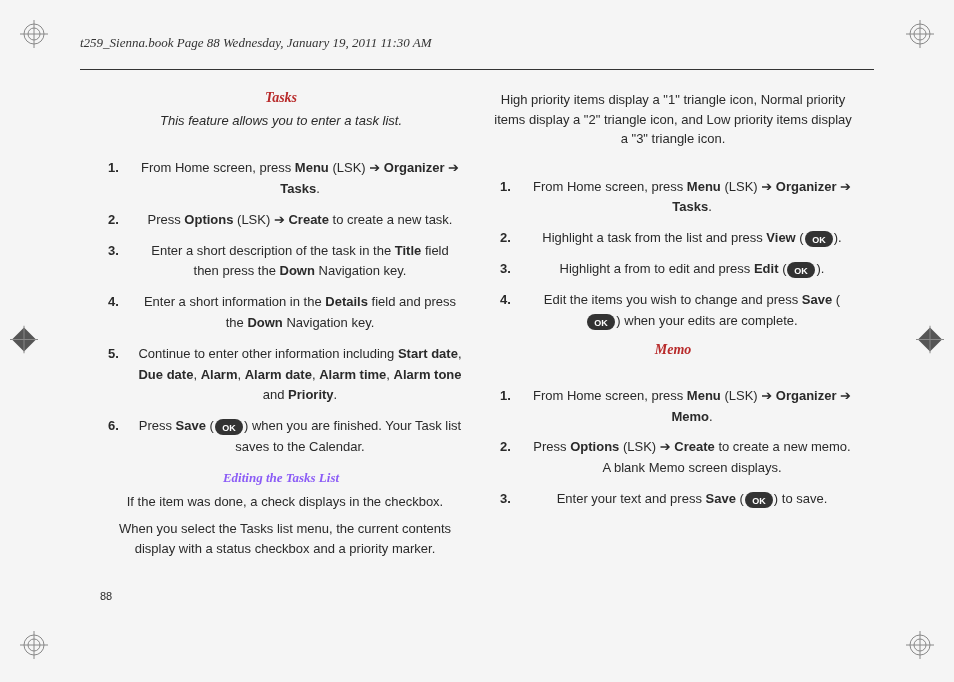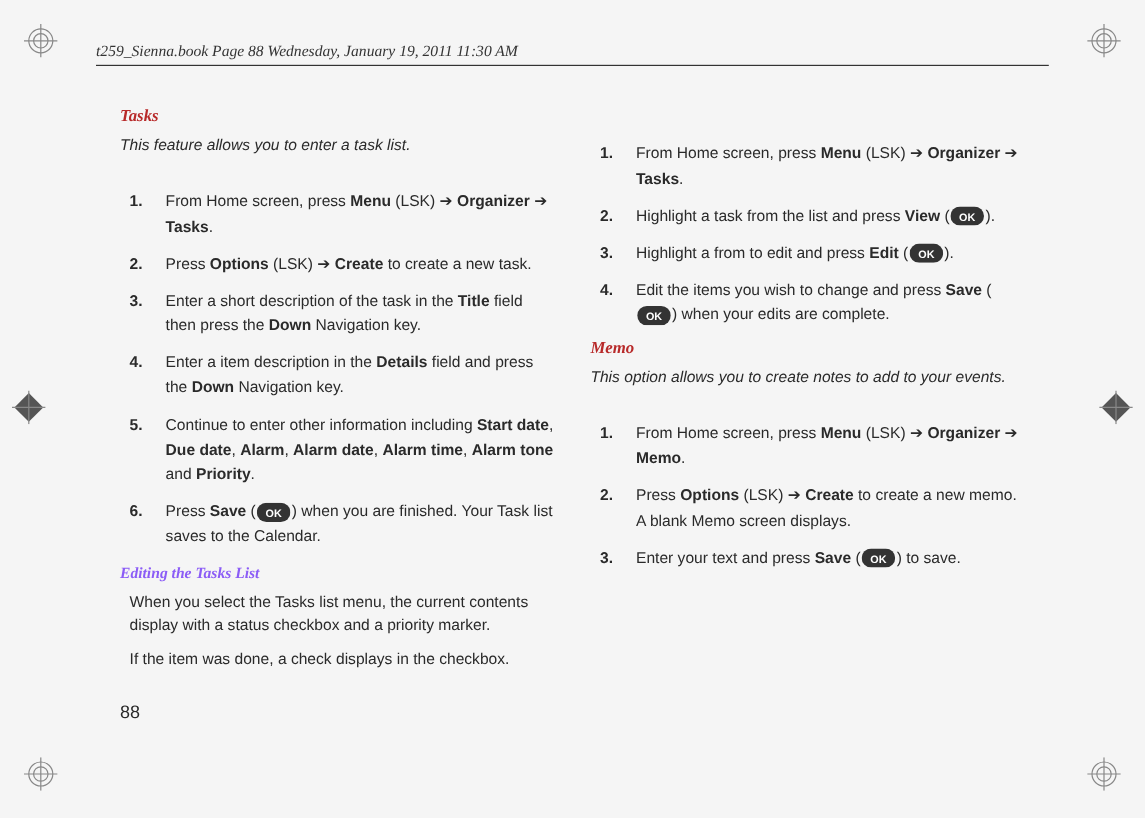--- a/index.html
+++ b/index.html
@@ -23,37 +23,38 @@
     .crop-br { bottom: 20px; right: 20px; }
     .crop-ml { top: 50%; left: 10px; transform: translateY(-50%); }
     .crop-mr { top: 50%; right: 10px; transform: translateY(-50%); }
     .crop-mark svg { width: 28px; height: 28px; }
     .header-line {
       position: absolute;
       top: 35px;
       left: 80px;
       right: 80px;
       border-bottom: 1px solid #333;
-      padding-bottom: 3px;
+      padding-bottom: 18px;
       font-family: Georgia, 'Times New Roman', serif;
       font-size: 13px;
       font-style: italic;
       color: #333;
     }
     .content {
       position: absolute;
       top: 90px;
       left: 100px;
       right: 100px;
       display: flex;
       gap: 30px;
     }
     .col {
       flex: 1;
       min-width: 0;
+      text-align: center;
     }
     .section-title {
       color: #b82a2a;
       font-weight: bold;
       font-style: italic;
       font-size: 14px;
       margin-bottom: 6px;
       font-family: Georgia, serif;
     }
     .sub-title {
@@ -94,21 +95,21 @@
     .ok-btn {
       display: inline-block;
       vertical-align: middle;
       margin: 0 1px;
     }
     .ok-btn svg { vertical-align: middle; }
     .page-num {
       position: absolute;
       bottom: 80px;
       left: 100px;
-      font-size: 15px;
+      font-size: 11px;
     }
     .para { margin-bottom: 8px; line-height: 1.5; }
   </style>
 </head>
 <body>
 
 <div class="crop-mark crop-tl"><svg viewBox="0 0 28 28">
       <circle cx="14" cy="14" r="10" fill="none" stroke="#888" stroke-width="1"></circle>
       <circle cx="14" cy="14" r="6" fill="none" stroke="#888" stroke-width="1"></circle>
       <line x1="14" y1="0" x2="14" y2="28" stroke="#888" stroke-width="1"></line>
@@ -146,50 +147,50 @@
 <div class="header-line">t259_Sienna.book  Page 88  Wednesday, January 19, 2011  11:30 AM</div>
 
 <div class="content">
   <div class="col">
     <div class="section-title">Tasks</div>
     <div class="intro">This feature allows you to enter a task list.</div>
     <ol>
       <li><span>From Home screen, press </span><b>Menu</b><span> (LSK) </span><span class="arrow">➔</span> <b>Organizer</b> <span class="arrow">➔</span> <b>Tasks</b><span>.</span></li>
       <li><span>Press </span><b>Options</b><span> (LSK) </span><span class="arrow">➔</span> <b>Create</b><span> to create a new task.</span></li>
       <li><span>Enter a short description of the task in the </span><b>Title</b><span> field then press the </span><b>Down</b><span> Navigation key.</span></li>
-      <li><span>Enter a item description in the </span><b>Details</b><span> field and press the </span><b>Down</b><span> Navigation key.</span></li>
+      <li><span>Enter a short information in the </span><b>Details</b><span> field and press the </span><b>Down</b><span> Navigation key.</span></li>
       <li><span>Continue to enter other information including </span><b>Start date</b><span>, </span><b>Due date</b><span>, </span><b>Alarm</b><span>, </span><b>Alarm date</b><span>, </span><b>Alarm time</b><span>, </span><b>Alarm tone</b><span> and </span><b>Priority</b><span>.</span></li>
       <li><span>Press </span><b>Save</b><span> (</span><span class="ok-btn"><svg width="28" height="16">
               <rect x="0" y="0" width="28" height="16" rx="8" fill="#333"></rect>
               <text x="14" y="12" text-anchor="middle" fill="#fff" font-size="9" font-weight="bold" font-family="Arial">OK</text>
             </svg></span><span>) when you are finished. Your Task list saves to the Calendar.</span></li>
     </ol>
     <div class="sub-title">Editing the Tasks List</div>
+    <div class="para indent">If the item was done, a check displays in the checkbox.</div>
     <div class="para indent">When you select the Tasks list menu, the current contents display with a status checkbox and a priority marker.</div>
-    <div class="para indent">If the item was done, a check displays in the checkbox.</div>
   </div>
 
   <div class="col">
+    <div class="para">High priority items display a "1" triangle icon, Normal priority items display a "2" triangle icon, and Low priority items display a "3" triangle icon.</div>
     <ol>
       <li><span>From Home screen, press </span><b>Menu</b><span> (LSK) </span><span class="arrow">➔</span> <b>Organizer</b> <span class="arrow">➔</span> <b>Tasks</b><span>.</span></li>
       <li><span>Highlight a task from the list and press </span><b>View</b><span> (</span><span class="ok-btn"><svg width="28" height="16">
               <rect x="0" y="0" width="28" height="16" rx="8" fill="#333"></rect>
               <text x="14" y="12" text-anchor="middle" fill="#fff" font-size="9" font-weight="bold" font-family="Arial">OK</text>
             </svg></span><span>).</span></li>
       <li><span>Highlight a from to edit and press </span><b>Edit</b><span> (</span><span class="ok-btn"><svg width="28" height="16">
               <rect x="0" y="0" width="28" height="16" rx="8" fill="#333"></rect>
               <text x="14" y="12" text-anchor="middle" fill="#fff" font-size="9" font-weight="bold" font-family="Arial">OK</text>
             </svg></span><span>).</span></li>
       <li><span>Edit the items you wish to change and press </span><b>Save</b><span> (</span><span class="ok-btn"><svg width="28" height="16">
               <rect x="0" y="0" width="28" height="16" rx="8" fill="#333"></rect>
               <text x="14" y="12" text-anchor="middle" fill="#fff" font-size="9" font-weight="bold" font-family="Arial">OK</text>
             </svg></span><span>) when your edits are complete.</span></li>
     </ol>
     <div class="section-title">Memo</div>
-    <div class="intro">This option allows you to create notes to add to your events.</div>
     <ol>
       <li><span>From Home screen, press </span><b>Menu</b><span> (LSK) </span><span class="arrow">➔</span> <b>Organizer</b> <span class="arrow">➔</span> <b>Memo</b><span>.</span></li>
       <li><span>Press </span><b>Options</b><span> (LSK) </span><span class="arrow">➔</span> <b>Create</b><span> to create a new memo. A blank Memo screen displays.</span></li>
       <li><span>Enter your text and press </span><b>Save</b><span> (</span><span class="ok-btn"><svg width="28" height="16">
               <rect x="0" y="0" width="28" height="16" rx="8" fill="#333"></rect>
               <text x="14" y="12" text-anchor="middle" fill="#fff" font-size="9" font-weight="bold" font-family="Arial">OK</text>
             </svg></span><span>) to save.</span></li>
     </ol>
   </div>
 </div>

